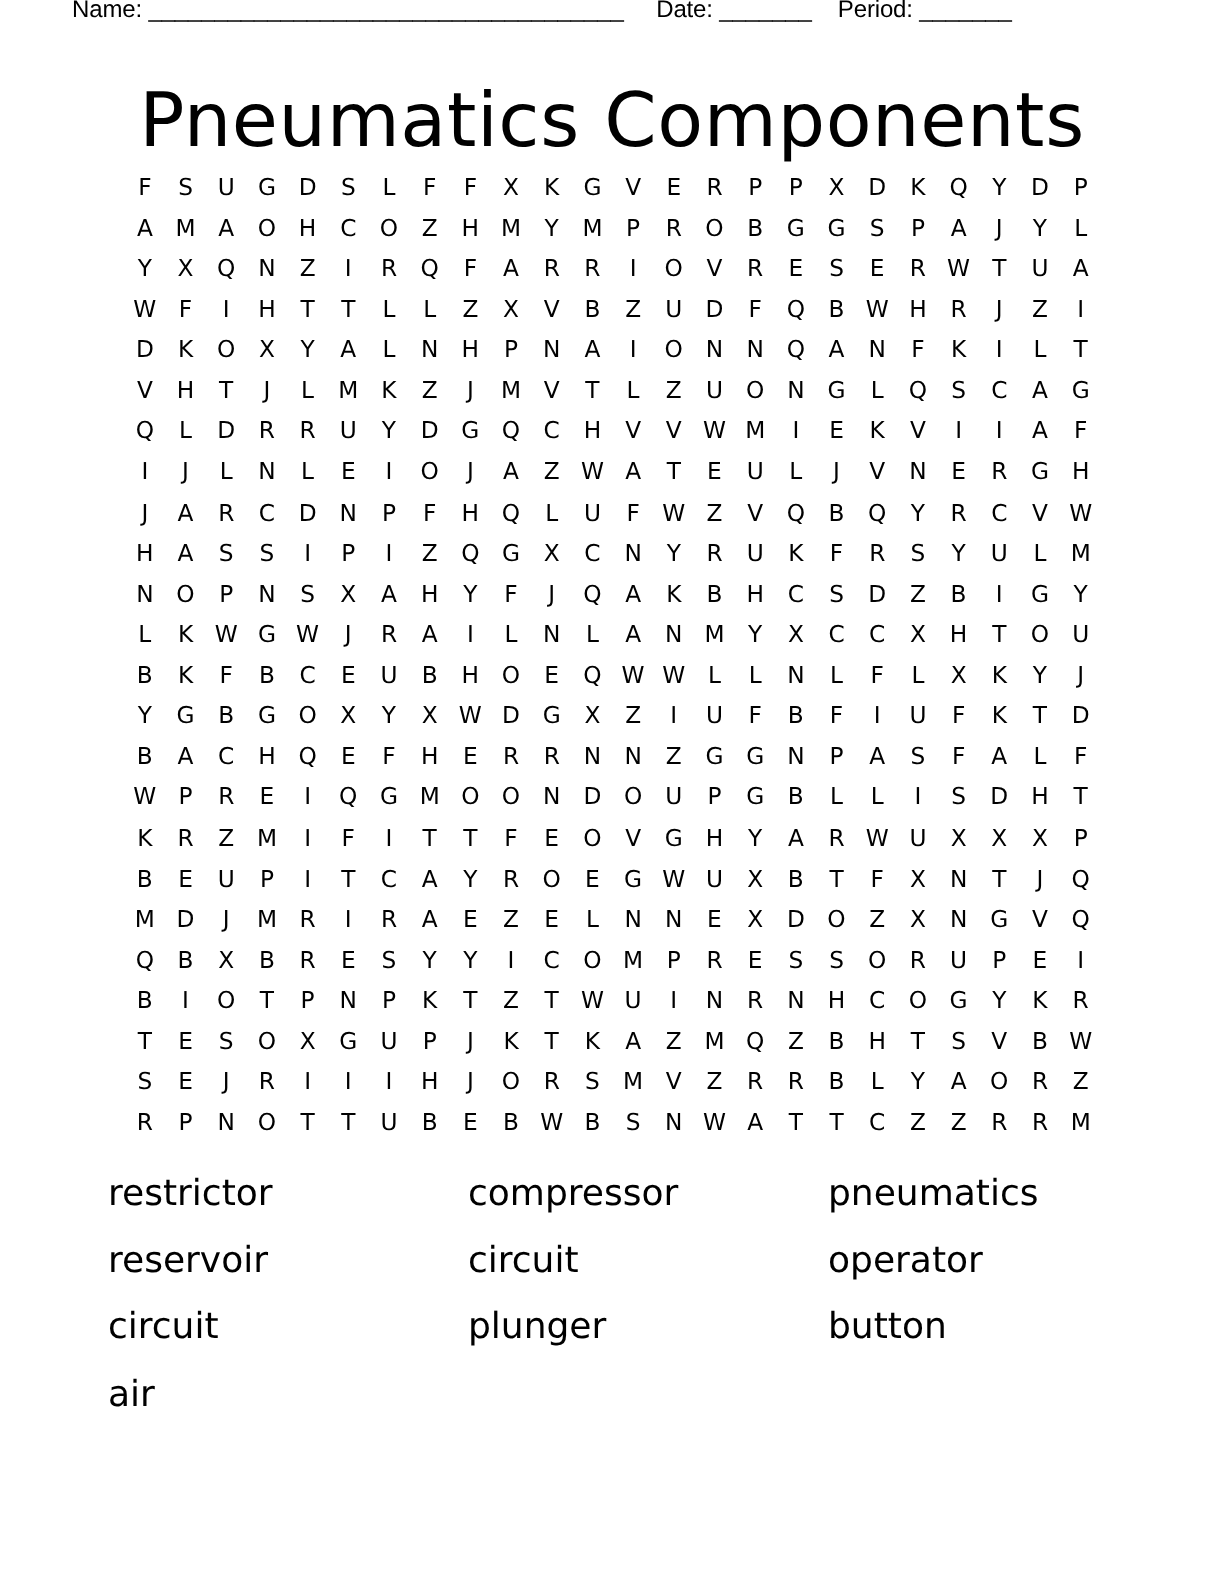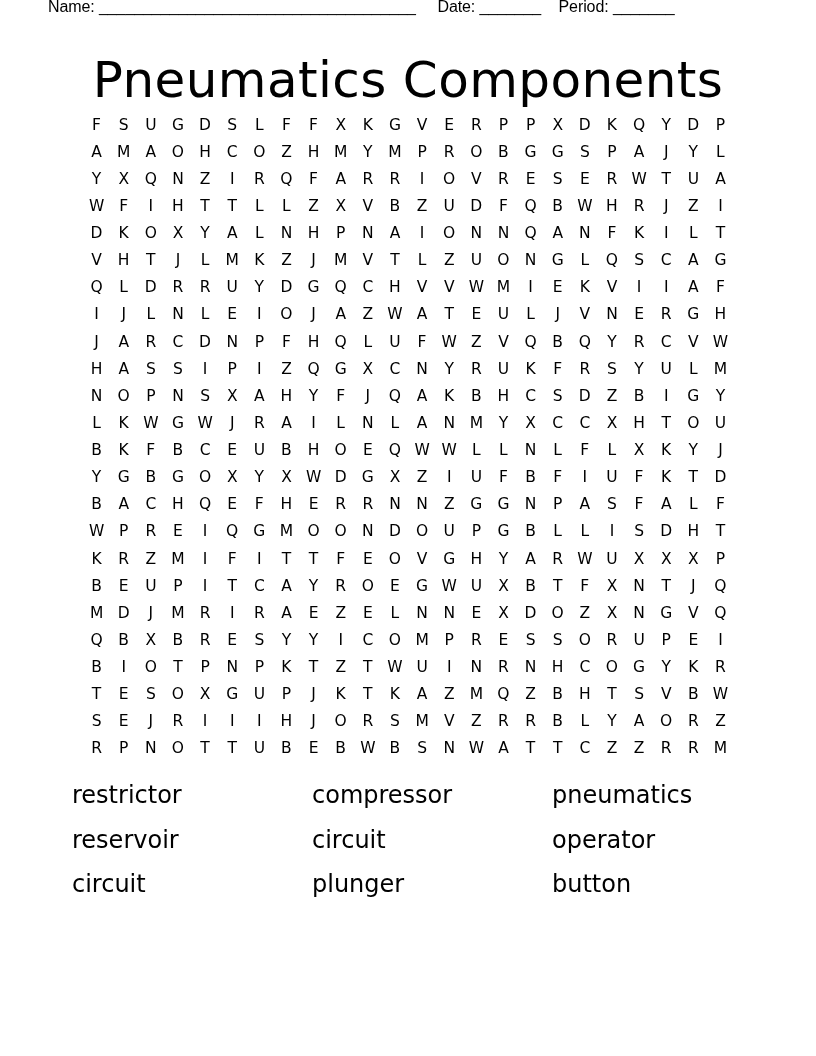--- a/index.html
+++ b/index.html
@@ -655,13 +655,14 @@
 <div class="words" id="words">
     <div class="word">restrictor</div>
     <div class="word">compressor</div>
     <div class="word">pneumatics</div>
     <div class="word">reservoir</div>
     <div class="word">circuit</div>
     <div class="word">operator</div>
     <div class="word">circuit</div>
     <div class="word">plunger</div>
     <div class="word">button</div>
+    <div class="word">air</div>
   </div>
 
 </body></html>

